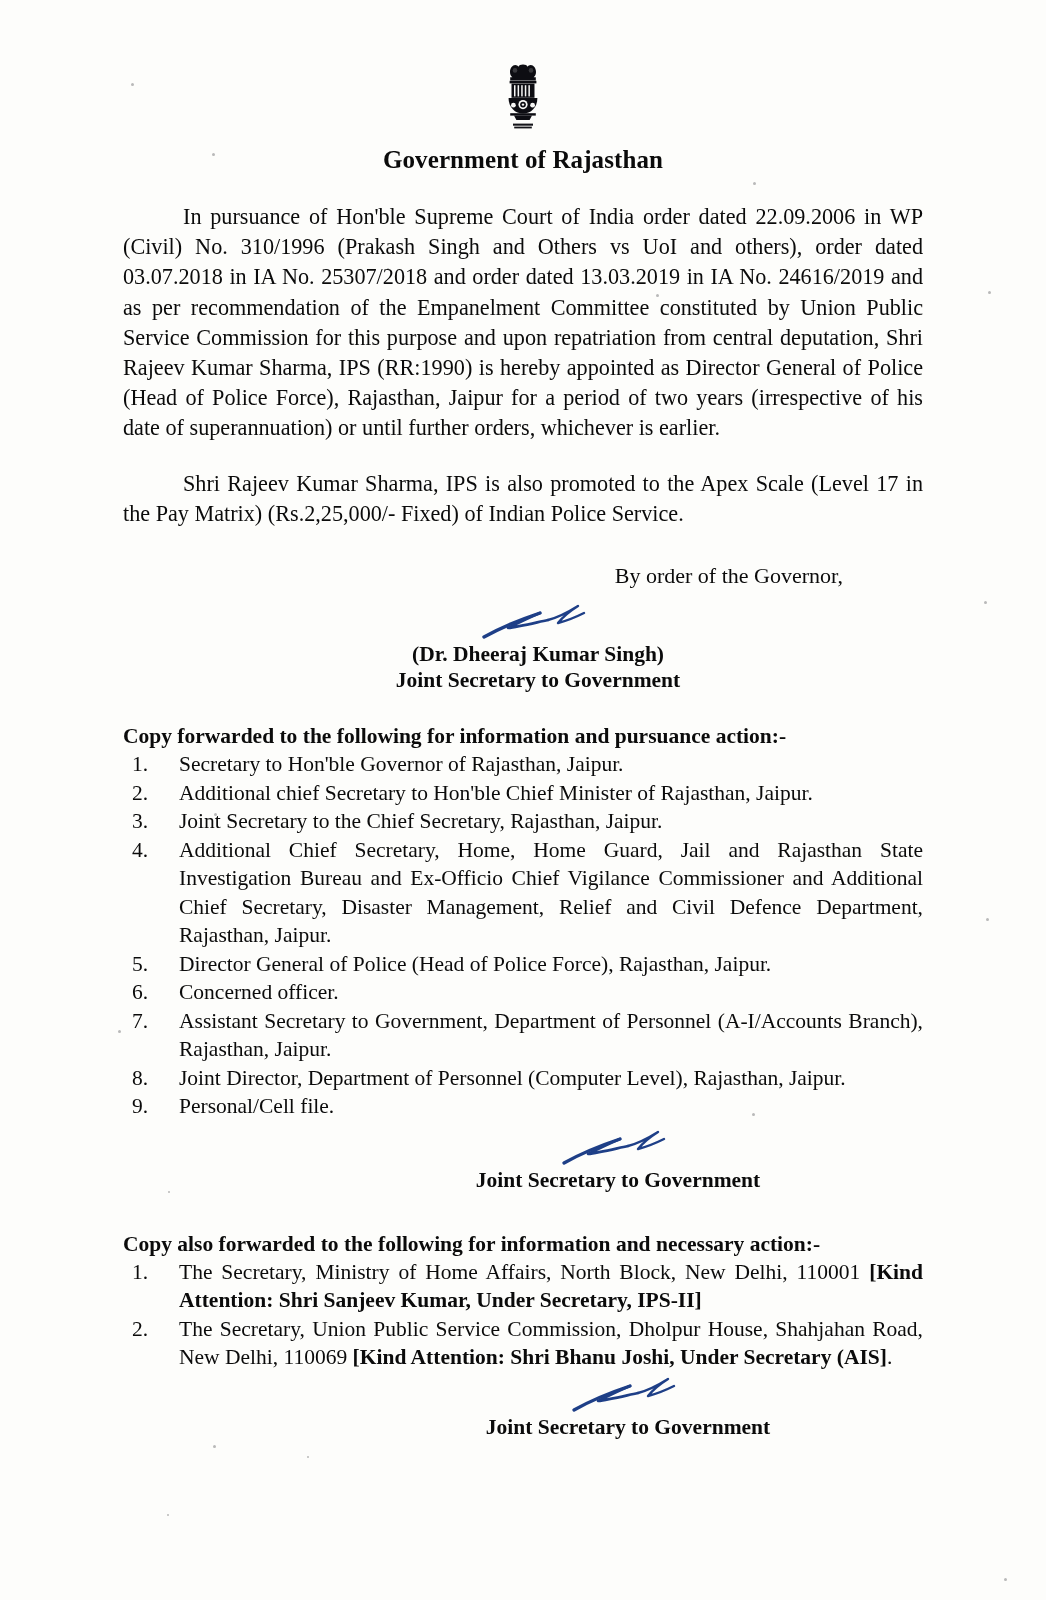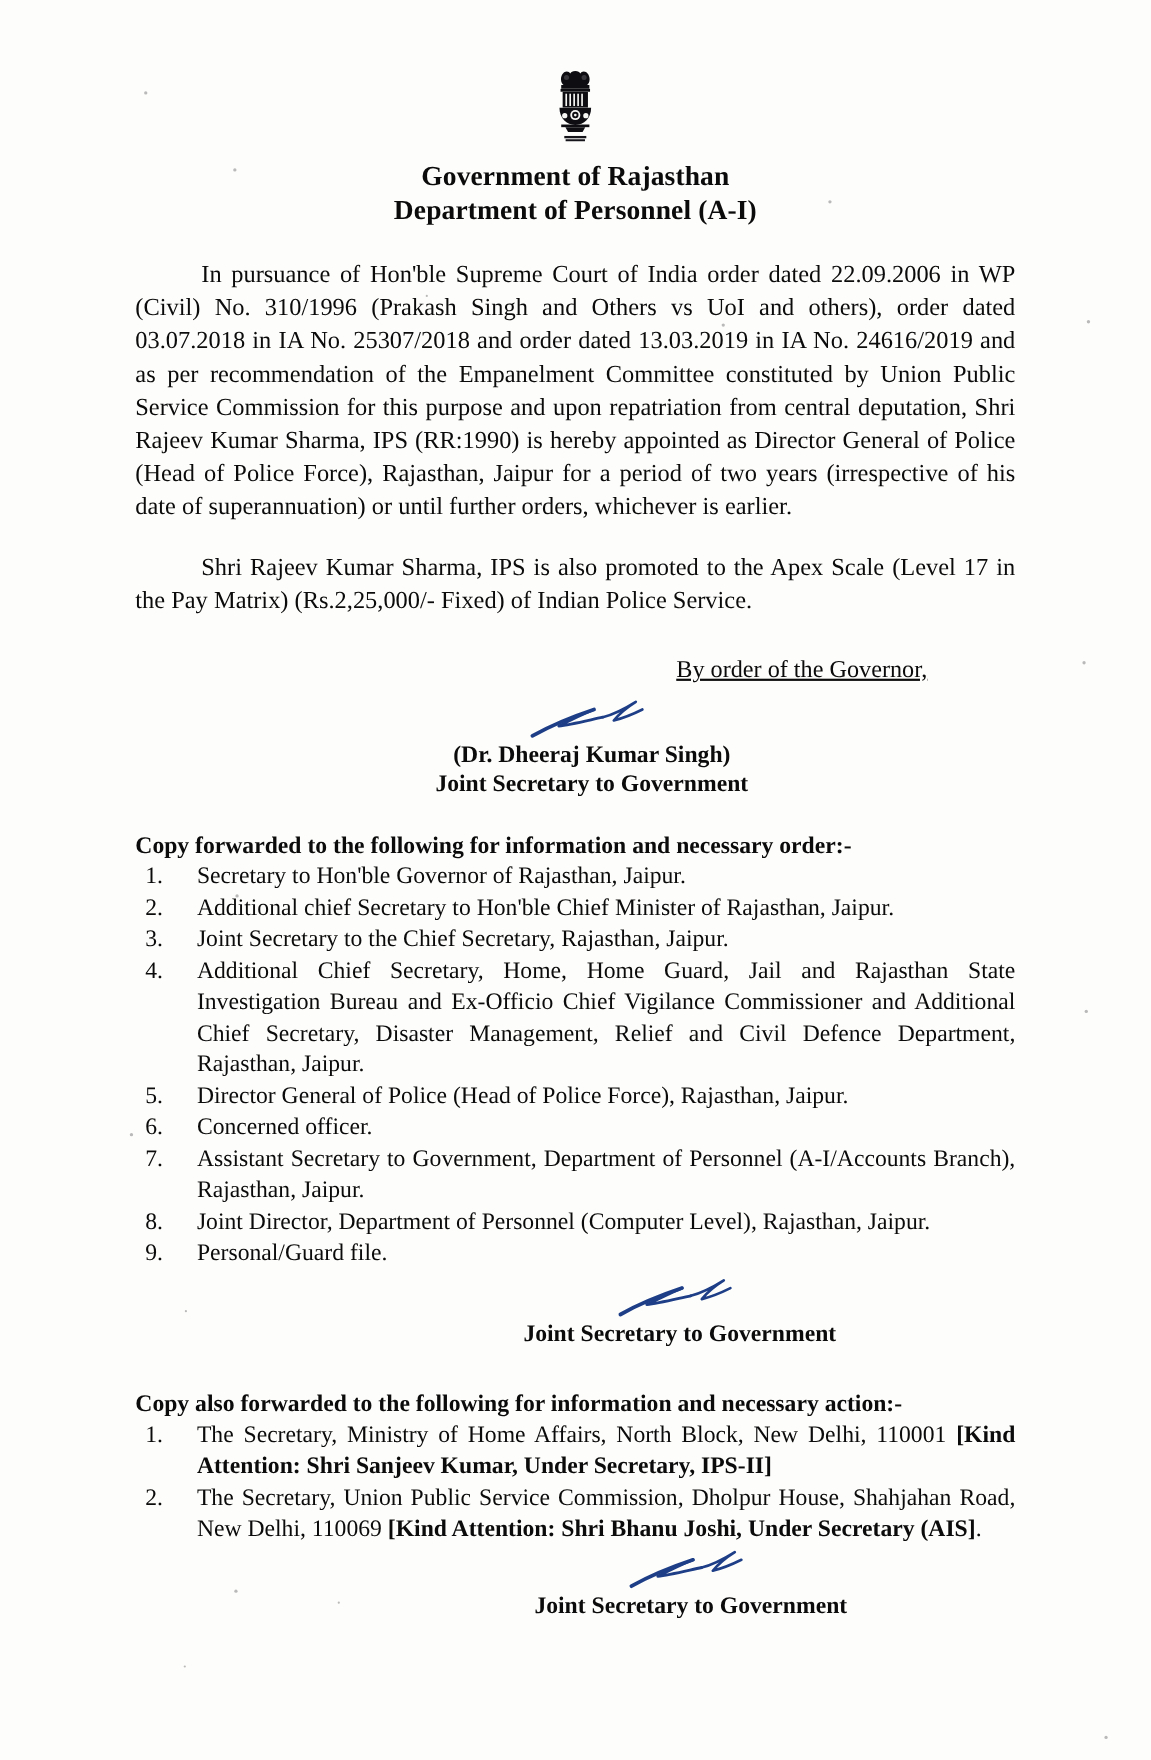--- a/index.html
+++ b/index.html
@@ -95,21 +95,20 @@
     hyphens: none;
   }
   p.para1 { margin-top: 27px; }
   p.para2 { margin-top: 25px; }
 
   .by-order {
     margin-top: 34px;
     text-align: right;
     font-size: 22px;
     padding-right: 80px;
-    text-decoration: underline;
   }
 
   
   .sigblock {
     text-align: center;
   }
   .sig-mark {
     height: 40px;
     position: relative;
   }
@@ -229,21 +228,20 @@
           <g fill="#14141a">
             <rect x="12" y="61.6" width="20" height="2.1"></rect>
             <rect x="13.2" y="64.6" width="17.6" height="1.8"></rect>
           </g>
         </svg>
       </span>
     </div>
 
     <div class="header-titles">
       <div class="line">Government of Rajasthan</div>
-      <div class="line">Department of Personnel (A-I)</div>
     </div>
 
 
 
     <p class="body-para para1">In pursuance of Hon'ble Supreme Court of India order dated 22.09.2006 in WP (Civil) No. 310/1996 (Prakash Singh and Others vs UoI and others), order dated 03.07.2018 in IA No. 25307/2018 and order dated 13.03.2019 in IA No. 24616/2019 and as per recommendation of the Empanelment Committee constituted by Union Public Service Commission for this purpose and upon repatriation from central deputation, Shri Rajeev Kumar Sharma, IPS (RR:1990) is hereby appointed as Director General of Police (Head of Police Force), Rajasthan, Jaipur for a period of two years (irrespective of his date of superannuation) or until further orders, whichever is earlier.</p>
     <p class="body-para para2">Shri Rajeev Kumar Sharma, IPS is also promoted to the Apex Scale (Level 17 in the Pay Matrix) (Rs.2,25,000/- Fixed) of Indian Police Service.</p>
 
     <div class="by-order">By order of the Governor,</div>
 
     <div class="sigblock sig-main">
@@ -253,21 +251,21 @@
             <path d="M6 36 C22 27, 44 18, 62 12" stroke-width="3.4"></path>
             <path d="M62 12 C50 17, 38 23, 30 27 C40 26, 56 22, 70 19" stroke-width="2.6"></path>
             <path d="M70 19 C82 16, 92 10, 100 5 C92 10, 84 17, 80 22 C88 20, 98 16, 106 12" stroke-width="2.4"></path>
           </g>
         </svg>
       </div>
       <div class="sig-name">(Dr. Dheeraj Kumar Singh)</div>
       <div class="sig-title">Joint Secretary to Government</div>
     </div>
 
-    <div class="fwd-heading">Copy forwarded to the following for information and necessary order:-</div>
+    <div class="fwd-heading">Copy forwarded to the following for information and pursuance action:-</div>
     <ol class="fwd-list" id="fwd-list">
         <li>
           <span class="num">1.</span>
           <span class="txt">Secretary to Hon'ble Governor of Rajasthan, Jaipur.</span>
         </li>
         <li>
           <span class="num">2.</span>
           <span class="txt">Additional chief Secretary to Hon'ble Chief Minister of Rajasthan, Jaipur.</span>
         </li>
         <li>
@@ -289,21 +287,21 @@
         <li class="just">
           <span class="num">7.</span>
           <span class="txt">Assistant Secretary to Government, Department of Personnel (A-I/Accounts Branch), Rajasthan, Jaipur.</span>
         </li>
         <li>
           <span class="num">8.</span>
           <span class="txt">Joint Director, Department of Personnel (Computer Level), Rajasthan, Jaipur.</span>
         </li>
         <li>
           <span class="num">9.</span>
-          <span class="txt">Personal/Guard file.</span>
+          <span class="txt">Personal/Cell file.</span>
         </li>
       </ol>
 
     <div class="sigblock sig-sub">
       <div class="sig-mark">
         <svg width="120" height="40" viewBox="0 0 120 40" aria-hidden="true">
           <g fill="none" stroke="#1e3f87" stroke-linecap="round" stroke-linejoin="round">
             <path d="M6 36 C22 27, 44 18, 62 12" stroke-width="3.4"></path>
             <path d="M62 12 C50 17, 38 23, 30 27 C40 26, 56 22, 70 19" stroke-width="2.6"></path>
             <path d="M70 19 C82 16, 92 10, 100 5 C92 10, 84 17, 80 22 C88 20, 98 16, 106 12" stroke-width="2.4"></path>

